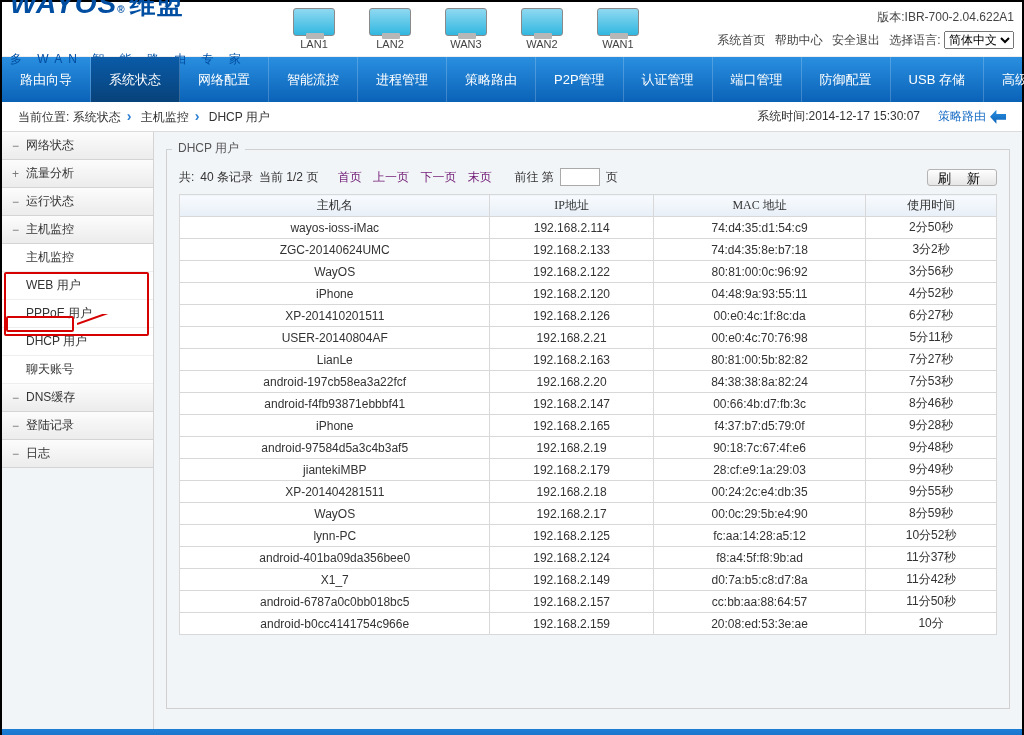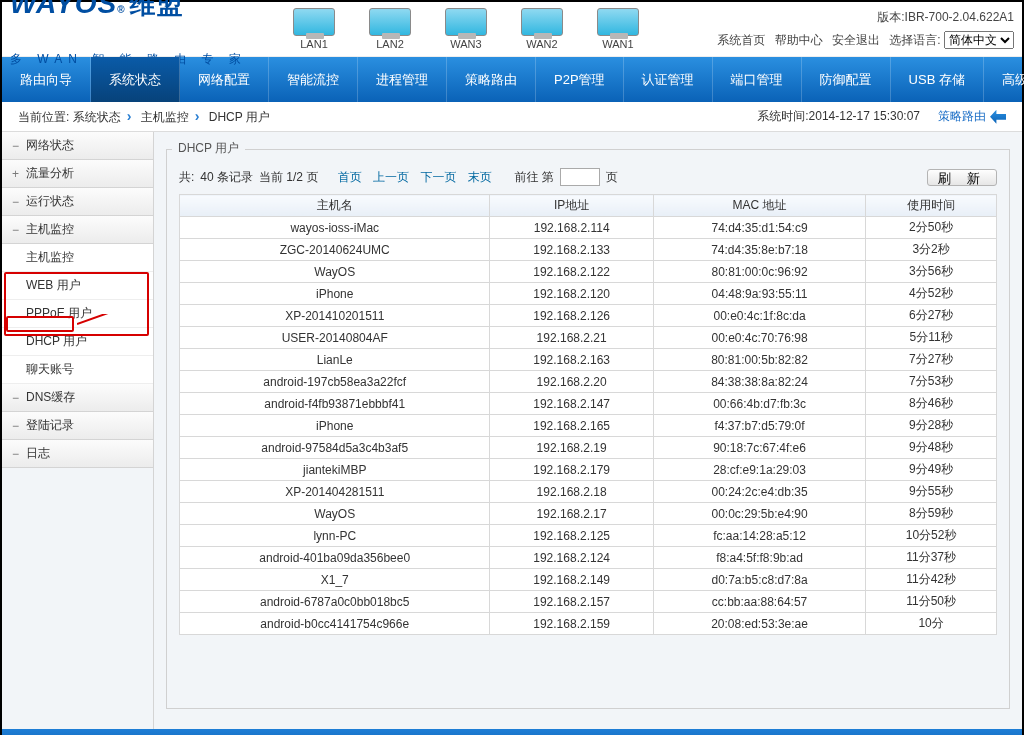--- a/index.html
+++ b/index.html
@@ -42,26 +42,26 @@
   .subgroup { position: relative; }
   .red-box-outer { position:absolute; left:2px; top:28px; width:145px; height:64px; border:2px solid #d60000; border-radius:2px; pointer-events:none; }
   .red-box-inner { position:absolute; left:4px; top:72px; width:68px; height:16px; border:2px solid #d60000; border-radius:2px; pointer-events:none; }
   .arrow-svg { position: absolute; left: 75px; top: 70px; pointer-events: none; }
 
   .main { flex: 1; padding: 10px 12px 20px 12px; position: relative; }
   .panel-title { position: relative; top: -2px; left: 6px; background: #f2f5f8; padding: 0 6px; color: #555; display: inline-block; }
   .panel { border: 1px solid #d0d0d0; margin-top: -10px; padding: 18px 12px 12px 12px; background: #f2f5f8; min-height: 560px; }
 
   .pager-row { display: flex; align-items: center; gap: 6px; margin-bottom: 8px; }
-  .pager-row .links a { color:#0369a1; text-decoration:none; margin:0 4px; }
+  .pager-row .links a { color:#701a75; text-decoration:none; margin:0 4px; }
   .pager-row input[type=text] { width: 40px; height: 18px; border:1px solid #aaa; text-align:center; }
   .refresh-btn { margin-left:auto; width:70px; height:17px; background:linear-gradient(#fefefe,#e6e6e6); border:1px solid #b4b4b4; border-radius:3px; cursor:pointer; letter-spacing: 6px; }
 
   table.data { width: 100%; border-collapse: collapse; background:#fff; border:1px solid #c7c7c7; }
-  table.data th { background: linear-gradient(#f8fbfe,#e8eff7); font-weight: normal; color:#333; }
+  table.data th { background: linear-gradient(#f8fbfe,#e8eff7); font-weight: normal; color:#333;font-family:Liberation Serif, serif; }
   table.data th, table.data td { border:1px solid #d8d8d8; height: 22px; text-align:center; font-size:12px; padding:0 4px; }
   table.data th:nth-child(1), table.data td:nth-child(1){ width:38%; }
   table.data th:nth-child(2), table.data td:nth-child(2){ width:20%; }
   table.data th:nth-child(3), table.data td:nth-child(3){ width:26%; }
   table.data th:nth-child(4), table.data td:nth-child(4){ width:16%;text-align:center; }
 
   .footer { background: linear-gradient(#1e7ed6,#0b5caa); color:#fff; height:26px; display:flex; align-items:center; justify-content:center; gap:70px; font-size:12px; }
   .footer a { color:#fff; text-decoration:none; }
 </style>
 </head>

